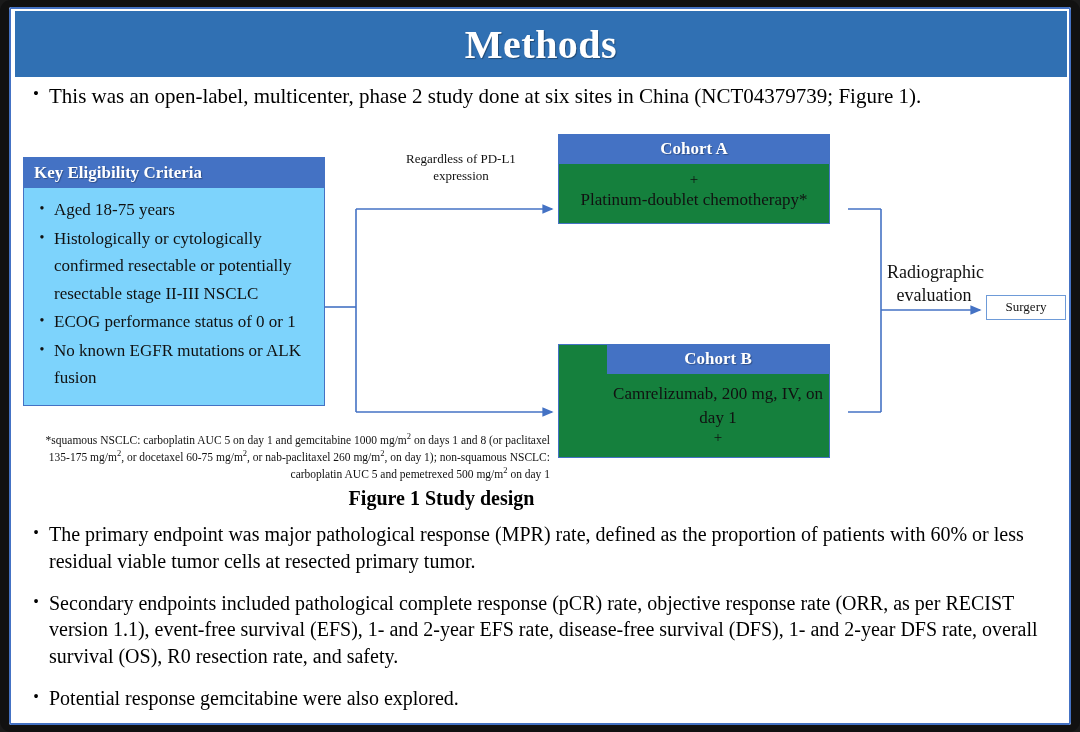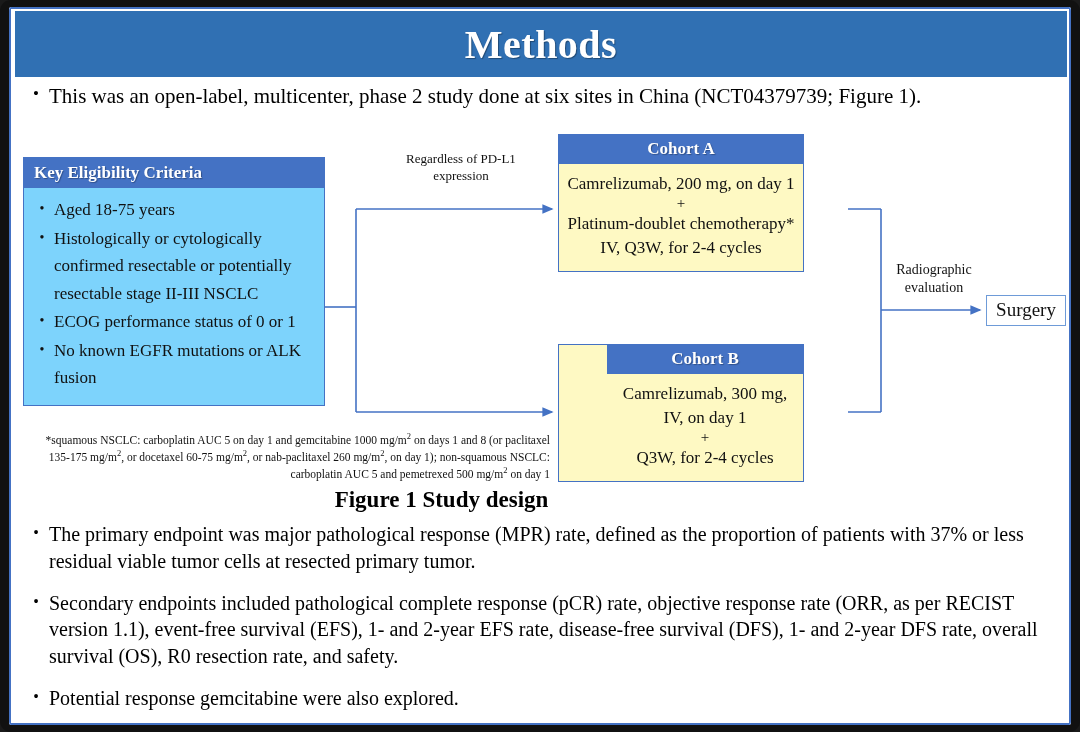--- a/index.html
+++ b/index.html
@@ -129,24 +129,24 @@
     font-size: 11.5px;
     line-height: 1.33;
     color: #111;
     text-align: right;
   }
   .footnote sup { font-size: 8.5px; }
 
   
   .cohort {
     position: absolute;
-    width: 246px;
+    width: 272px;
     border: 1px solid #4472C4;
     box-sizing: border-box;
-    background: #fef9c3;
+    background: #15803d;
   }
   #cohort-a { left: 547px; top: 15px; }
   #cohort-b { left: 547px; top: 225px; padding-left: 48px; }
   .cohort-head {
     background: #4472C4;
     color: #ffffff;
     font-weight: bold;
     font-size: 17px;
     text-align: center;
     padding: 4px 0 5px 0;
@@ -164,54 +164,54 @@
   
   .branch-label {
     position: absolute;
     text-align: center;
     font-size: 13px;
     line-height: 1.3;
     color: #111;
   }
   #label-top { left: 370px; top: 32px; width: 160px; }
   #label-bottom { left: 366px; top: 232px; width: 170px; }
-  #label-radio { left: 876px; top: 142px; width: 94px; font-size: 14px; }
+  #label-radio { left: 876px; top: 142px; width: 94px; font-size: 18px; }
 
   
   .surgery-box {
     position: absolute;
     left: 975px;
     top: 176px;
     width: 80px;
     border: 1.5px solid #6E9BD8;
     box-sizing: border-box;
     background: #ffffff;
     text-align: center;
-    font-size: 19px;
+    font-size: 13px;
     padding: 3px 0 4px 0;
     color: #111;
   }
 
   
   .connectors {
     position: absolute;
     left: 0; top: 0;
     width: 1062px;
     height: 380px;
     pointer-events: none;
   }
 
   
   .fig-caption {
     position: absolute;
     left: 0;
     top: 478px;
     width: 861px;
     text-align: center;
-    font-size: 23px;
+    font-size: 20px;
     font-weight: bold;
     color: #000;
   }
 
   
   .bottom-bullets {
     position: absolute;
     left: 12px;
     top: 512px;
     width: 1036px;
@@ -290,45 +290,42 @@
       </div>
 
       <div class="footnote"><span>*squamous NSCLC: carboplatin AUC 5 on day 1 and gemcitabine 1000 mg/m</span><sup>2</sup><span> on days 1 and 8 (or paclitaxel 135-175  mg/m</span><sup>2</sup><span>, or docetaxel 60-75 mg/m</span><sup>2</sup><span>, or nab-paclitaxel 260 mg/m</span><sup>2</sup><span>, on day 1); non-squamous NSCLC: carboplatin AUC 5 and pemetrexed 500 mg/m</span><sup>2</sup><span> on day 1</span></div>
 
       <div class="branch-label" id="label-top">Regardless of PD-L1 expression</div>
       <div class="branch-label" id="label-radio">Radiographic evaluation</div>
 
       <div class="cohort" id="cohort-a">
         <div class="cohort-head">Cohort A</div>
         <div class="cohort-body">
-          <div>Camrelizumab, 200 mg, on day 1</div>
           <div class="plus">+</div>
           <div>Platinum-doublet chemotherapy*</div>
-          <div>IV, Q3W, for 2-4 cycles</div>
         </div>
       </div>
 
       <div class="cohort" id="cohort-b">
         <div class="cohort-head">Cohort B</div>
         <div class="cohort-body">
-          <div>Camrelizumab, 300 mg, IV, on day 1</div>
+          <div>Camrelizumab, 200 mg, IV, on day 1</div>
           <div class="plus">+</div>
-          <div>Q3W, for 2-4 cycles</div>
         </div>
       </div>
 
       <div class="surgery-box">Surgery</div>
     </div>
 
     <div class="fig-caption">Figure 1 Study design</div>
 
     <div class="bottom-bullets">
       <div class="bb-item">
         <span class="bul-mark">•</span>
-        <span class="bul-text">The primary endpoint was major pathological response (MPR) rate, defined as the proportion of patients with 37% or less residual viable tumor cells at resected primary tumor.</span>
+        <span class="bul-text">The primary endpoint was major pathological response (MPR) rate, defined as the proportion of patients with 60% or less residual viable tumor cells at resected primary tumor.</span>
       </div>
       <div class="bb-item">
         <span class="bul-mark">•</span>
         <span class="bul-text">Secondary endpoints included pathological complete response (pCR) rate, objective response rate (ORR, as per RECIST version 1.1), event-free survival (EFS), 1- and 2-year EFS rate, disease-free survival (DFS), 1- and 2-year DFS rate, overall survival (OS), R0 resection rate, and safety.</span>
       </div>
       <div class="bb-item">
         <span class="bul-mark">•</span>
         <span class="bul-text">Potential response gemcitabine were also explored.</span>
       </div>
     </div>

